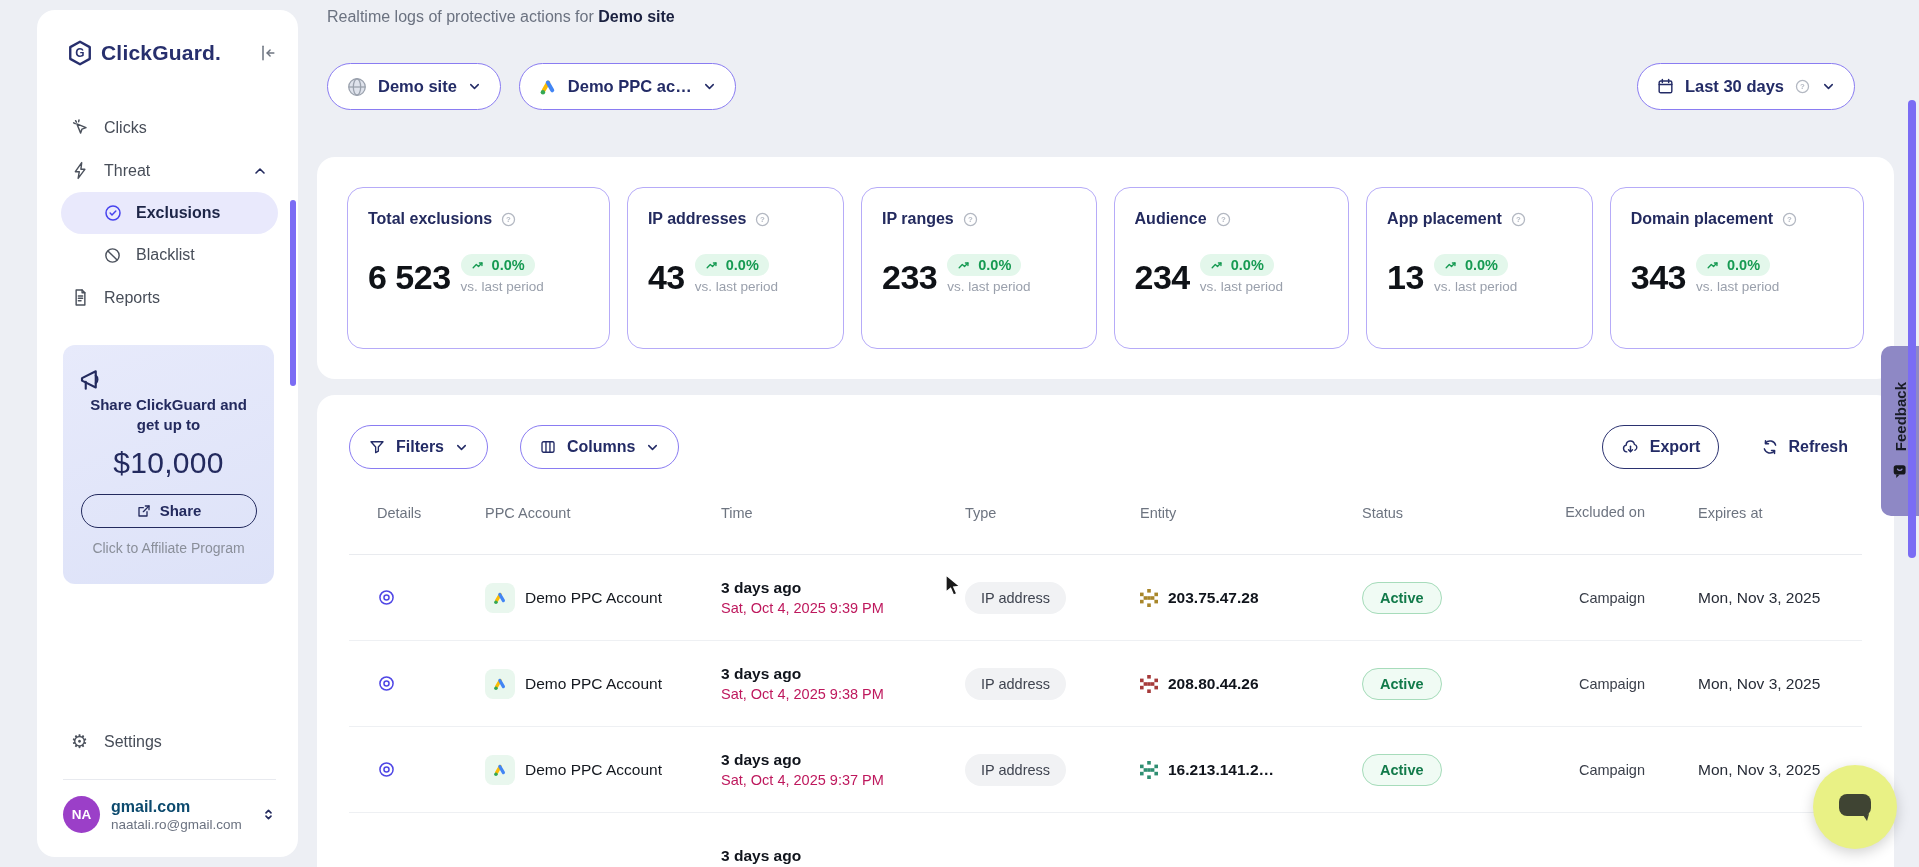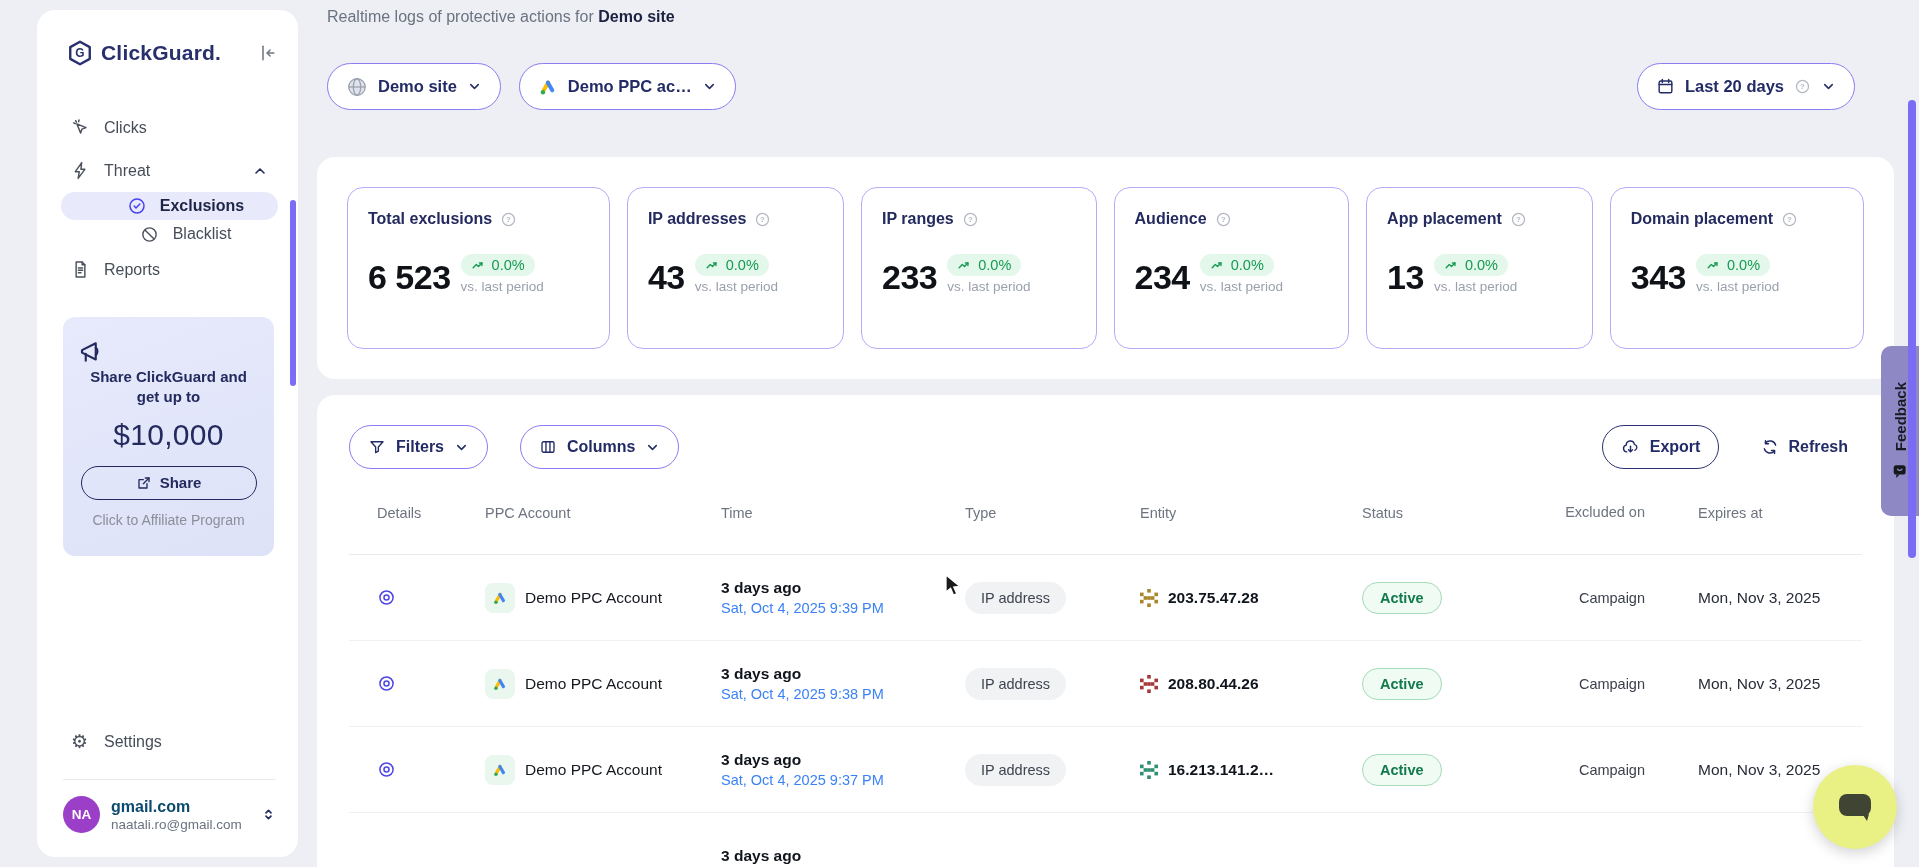--- a/index.html
+++ b/index.html
@@ -24,21 +24,21 @@
   .logo-text { font-size:21px; font-weight:800; color:#272f6d; letter-spacing:.2px; flex:1; }
   .collapse-btn { color:#6d7480; cursor:pointer; }
 
   .nav { display:flex; flex-direction:column; }
   .nav-item {
     display:flex; align-items:center; gap:13px; height:43px; padding:0 10px;
     font-size:16px; font-weight:500; color:#474d58; border-radius:999px; cursor:pointer;
   }
   .nav-item .nicon { color:#4b515c; width:20px; }
   .nav-item .spacer { flex:1; }
-  .nav-item.sub { padding-left:42px; height:28px;justify-content:center; }
+  .nav-item.sub { padding-left:42px; height:42px; }
   .nav-item.active { background:#e9e9fc; color:#1d2547; font-weight:700; }
   .nav-item.active .nicon { color:#4642ee; }
   .chev-up { color:#232a5e; }
 
   .promo {
     margin:26px 4px 0 2px; background:linear-gradient(160deg,#e7eafb 0%,#dde2f8 100%);
     border-radius:12px; padding:20px 14px 28px; text-align:center; color:#232a5e;
   }
   .promo .ph-icon { margin:0 auto 8px; color:#232a5e; width:30px; }
   .promo-title { font-size:15px; font-weight:600; line-height:1.35; padding:0 8px; }
@@ -79,42 +79,42 @@
 
   .panel { position:absolute; left:317px; right:25px; background:#fff; border-radius:18px; }
   .stats-panel { top:157px; height:222px; padding:30px 30px; display:flex; gap:17px; }
   .stat-card { border:1.5px solid #b6abf8; border-radius:16px; padding:22px 20px 34px; flex:1 1 auto; min-width:0; }
   .stat-title { display:flex; align-items:center; gap:8px; font-size:16px; font-weight:600; color:#232a5e; white-space:nowrap; }
   .stat-bottom { display:flex; align-items:flex-end; gap:10px; margin-top:26px; }
   .stat-value { font-size:34px; font-weight:700; color:#0f1217; letter-spacing:-.5px; line-height:1; }
   .delta-wrap { display:flex; flex-direction:column; gap:3px; min-width:0; }
   .delta-badge {
     display:inline-flex; align-items:center; gap:6px; background:#e3f7eb; border-radius:999px;
-    padding:3px 10px; font-size:14.5px; font-weight:400; color:#169a52; width:max-content;
+    padding:3px 10px; font-size:14.5px; font-weight:700; color:#169a52; width:max-content;
   }
   .delta-caption { font-size:13.5px; color:#9aa0ac; white-space:nowrap; }
 
   .table-panel { top:395px; height:640px; padding:30px 32px 0; }
   .toolbar { display:flex; align-items:center; gap:32px; }
   .toolbar .pill { height:44px; font-size:16px; }
   .export-pill { margin-left:auto; border-color:#2b3270; }
   .refresh-btn { display:flex; align-items:center; gap:9px; font-size:16px; font-weight:600; color:#232b66; margin:0 14px 0 10px; cursor:pointer; }
 
   .grid-row { display:grid; grid-template-columns:108px 236px 244px 175px 222px 224px 112px 190px; align-items:center; }
   .grid-row > div { padding-left:28px; min-width:0; }
   .grid-row > .col-excl { padding-left:0; padding-right:25px; text-align:right; }
   .thead { height:84px; margin-top:2px; border-bottom:1px solid #e9ebef; color:#6d7480; font-size:14.5px; }
   .thead .col-excl { line-height:1.35; }
   .trow { height:86px; border-bottom:1px solid #eef0f3; }
   .cell-flex { display:flex; align-items:center; gap:10px; }
   .eye-btn { color:#4f46e5; cursor:pointer; width:19px; }
   .gads-box { width:30px; height:30px; border-radius:8px; background:#e9f7ee; display:flex; align-items:center; justify-content:center; flex:none; }
   .acct-label { font-size:15.5px; color:#14181f; font-weight:500; white-space:nowrap; }
   .time-rel { font-size:15.5px; font-weight:700; color:#10141c; }
-  .time-abs { font-size:14.5px; color:#3b82f6; margin-top:3px; }
+  .time-abs { font-size:14.5px; color:#be185d; margin-top:3px; }
   .type-pill { background:#f1f2f4; border-radius:999px; padding:8px 16px; font-size:14.5px; color:#3f4450; width:max-content; }
   .entity-ip { font-size:15.5px; font-weight:600; color:#10141c; white-space:nowrap; overflow:hidden; }
   .status-pill { border:1px solid #a7dcbb; background:#f0fbf4; color:#127a4a; border-radius:999px; padding:7px 17px; font-size:14.5px; font-weight:700; width:max-content; }
   .excl-text { font-size:14.5px; color:#3a3f4a; }
   .expires-text { font-size:15.5px; color:#262b36; white-space:nowrap; }
 
   
   .feedback-tab {
     position:absolute; right:0; top:346px; width:38px; height:170px; background:#8e88c5;
     border-radius:10px 0 0 10px; display:flex; flex-direction:column; align-items:center;
@@ -298,21 +298,21 @@
 
   <div class="pill date-pill">
     <span>
       <svg width="19" height="19" viewBox="0 0 24 24" fill="none" stroke="#232b66" stroke-width="1.8" stroke-linecap="round" stroke-linejoin="round">
         <rect x="4" y="5" width="16" height="15" rx="2"></rect>
           <path d="M8 3v4"></path>
           <path d="M16 3v4"></path>
           <path d="M4 9.5h16"></path>
       </svg>
     </span>
-    <span>Last 20 days</span>
+    <span>Last 30 days</span>
     <span class="help-icon">
       <svg width="17" height="17" viewBox="0 0 24 24" fill="none" stroke="currentColor" stroke-width="1.8">
         <circle cx="12" cy="12" r="8.5"></circle>
           <text x="12" y="16" text-anchor="middle" font-size="11" fill="currentColor" stroke="none" font-family="'Liberation Sans',sans-serif">?</text>
       </svg>
     </span>
     <span class="chev">
       <svg width="15" height="15" viewBox="0 0 24 24" fill="none" stroke="currentColor" stroke-width="2.4" stroke-linecap="round" stroke-linejoin="round">
           <path d="M6 9l6 6 6-6"></path>
         </svg>

